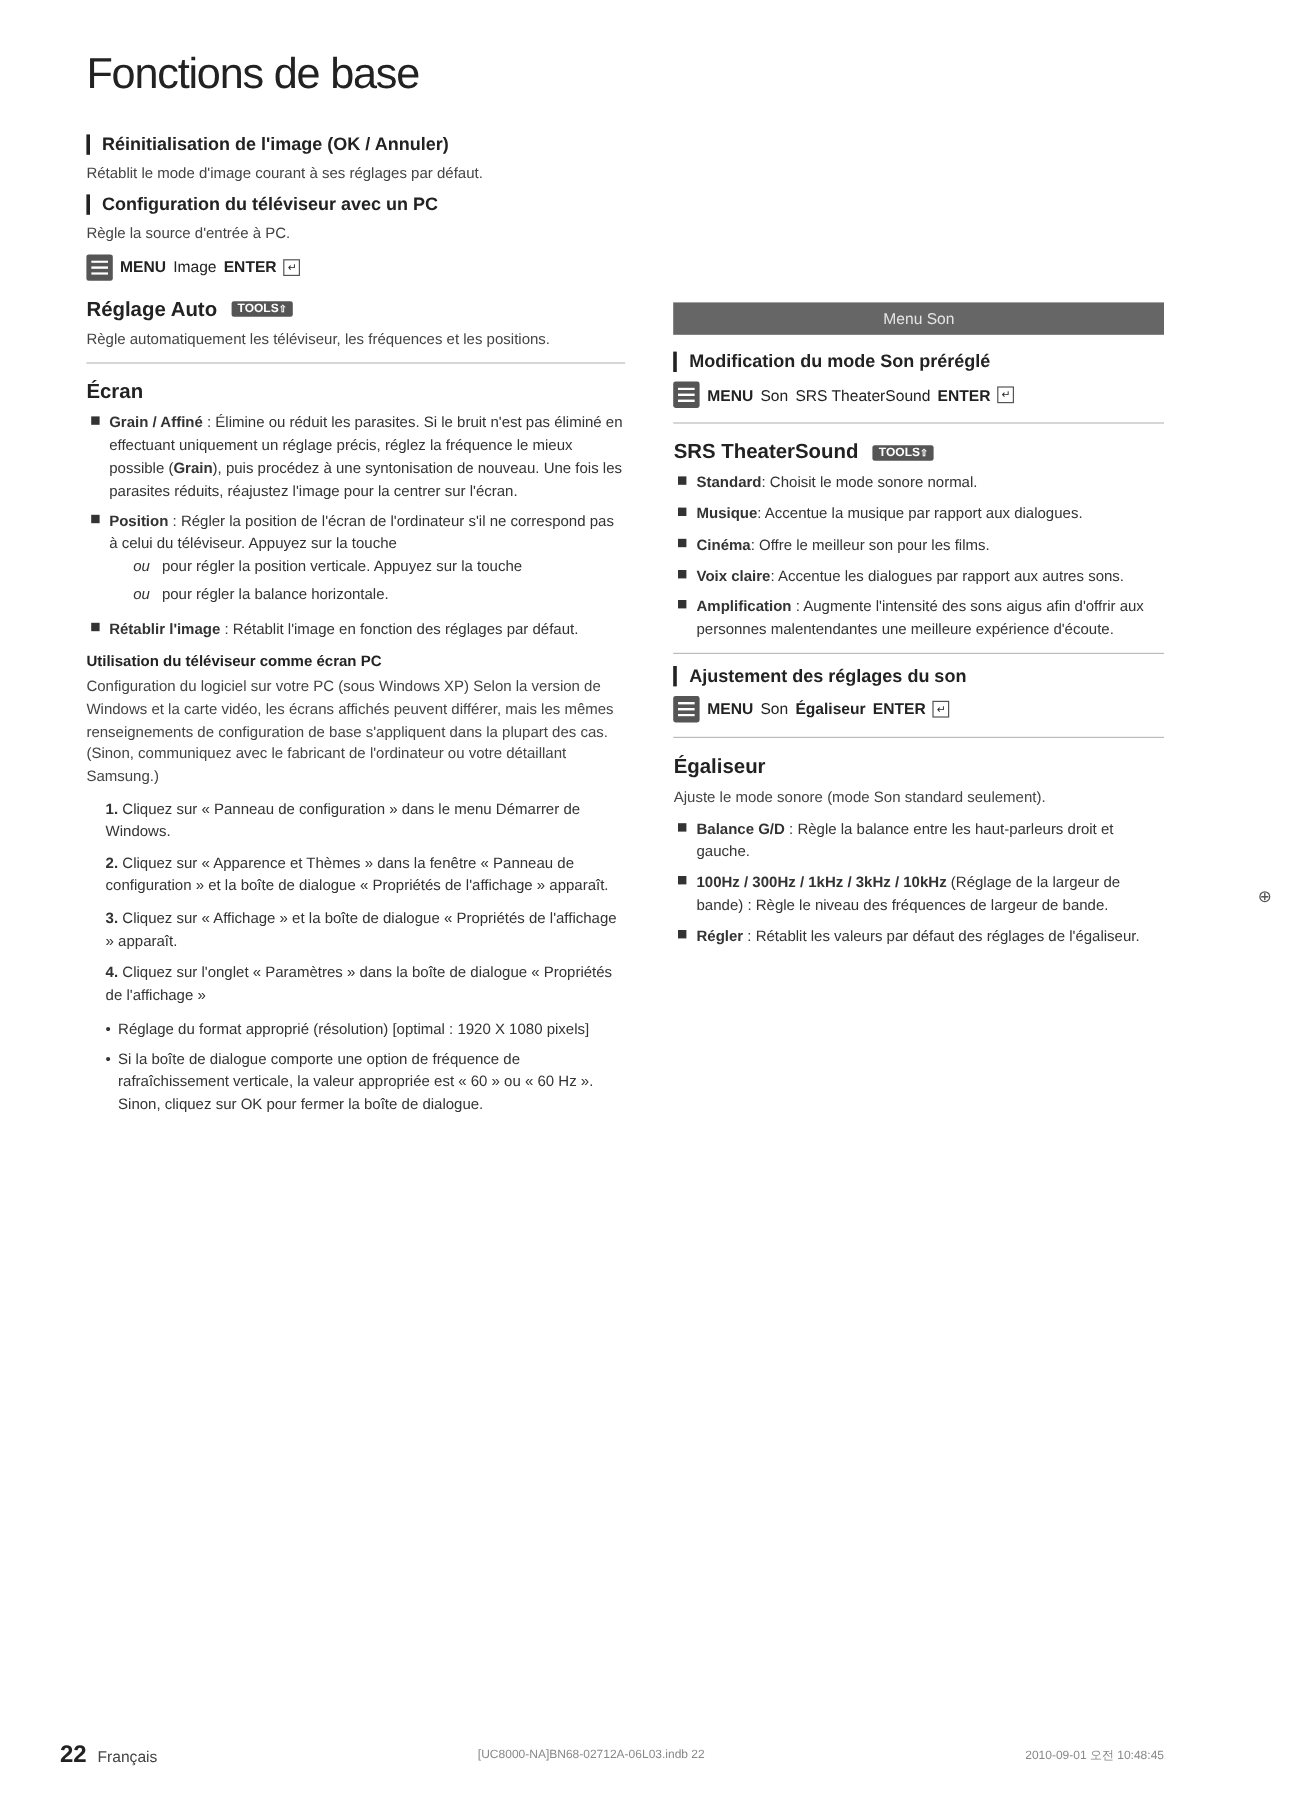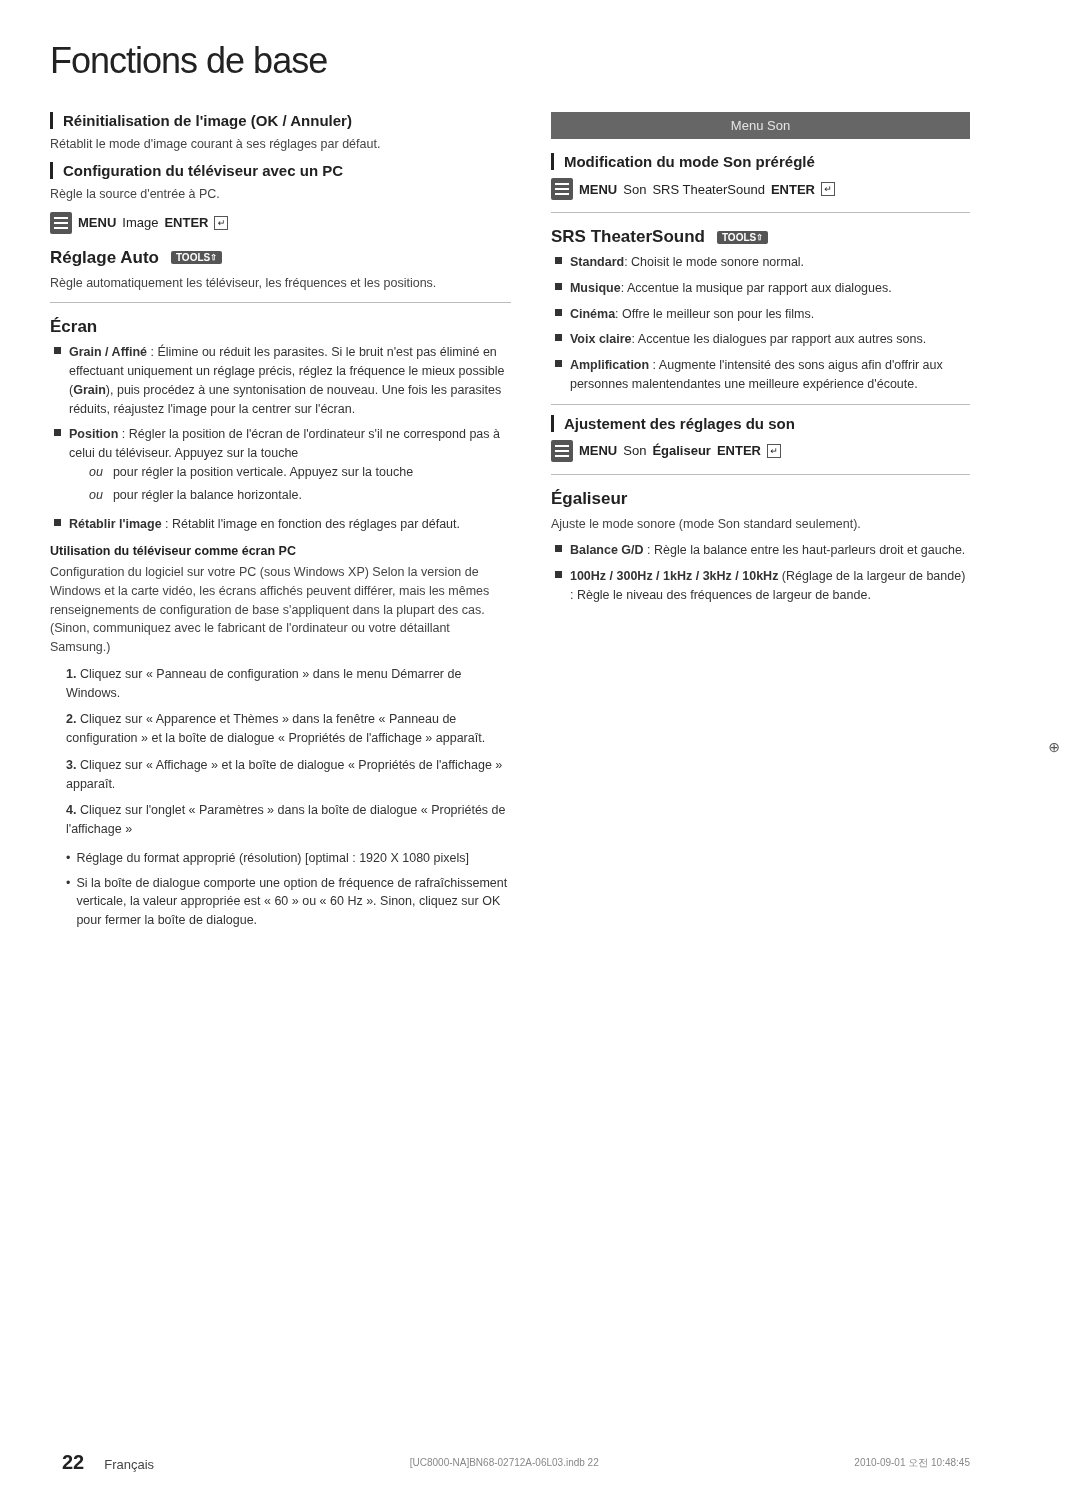--- a/index.html
+++ b/index.html
@@ -9,21 +9,21 @@
       width: 1080px;
       min-height: 1494px;
       position: relative;
       font-size: 13px;
       color: #222;
     }
     .page-container {
       width: 1020px;
       min-height: 1494px;
       background: #fff;
-      padding: 40px 50px 60px 50px;
+      padding: 40px 50px 60px 72px;
       position: relative;
     }
     
     .crosshair {
       position: absolute;
       width: 16px;
       height: 16px;
       display: flex;
       align-items: center;
       justify-content: center;
@@ -38,20 +38,21 @@
       font-size: 36px;
       font-weight: 300;
       color: #222;
       margin-bottom: 30px;
       letter-spacing: -1px;
     }
 
     .two-col {
       display: flex;
       gap: 40px;
+      align-items: center;
     }
     .col-left {
       flex: 1.1;
     }
     .col-right {
       flex: 1;
     }
 
     .section-title {
       font-size: 15px;
@@ -451,28 +452,32 @@
 
         <div class="bullet-list">
           <div class="bullet-item">
             <span class="bullet-square"></span>
             <span><strong>Balance G/D</strong> : Règle la balance entre les haut-parleurs droit et gauche.</span>
           </div>
           <div class="bullet-item">
             <span class="bullet-square"></span>
             <span><strong>100Hz / 300Hz / 1kHz / 3kHz / 10kHz</strong> (Réglage de la largeur de bande) : Règle le niveau des fréquences de largeur de bande.</span>
           </div>
+          <div class="bullet-item">
+            <span class="bullet-square"></span>
+            <span><strong>Régler</strong> : Rétablit les valeurs par défaut des réglages de l'égaliseur.</span>
+          </div>
         </div>
       </div>
 
     </div>
   </div>
 
   <div class="page-footer">
-    <div style="display:flex;align-items:baseline;gap:20px;margin-left:12px;">
+    <div style="display:flex;align-items:baseline;gap:9px;">
       <span class="page-number">22</span>
       <span class="page-lang">Français</span>
     </div>
     <span class="footer-file">[UC8000-NA]BN68-02712A-06L03.indb 22</span>
     <span class="footer-date">2010-09-01 오전 10:48:45</span>
   </div>
 
 </div>
 
 </body></html>

